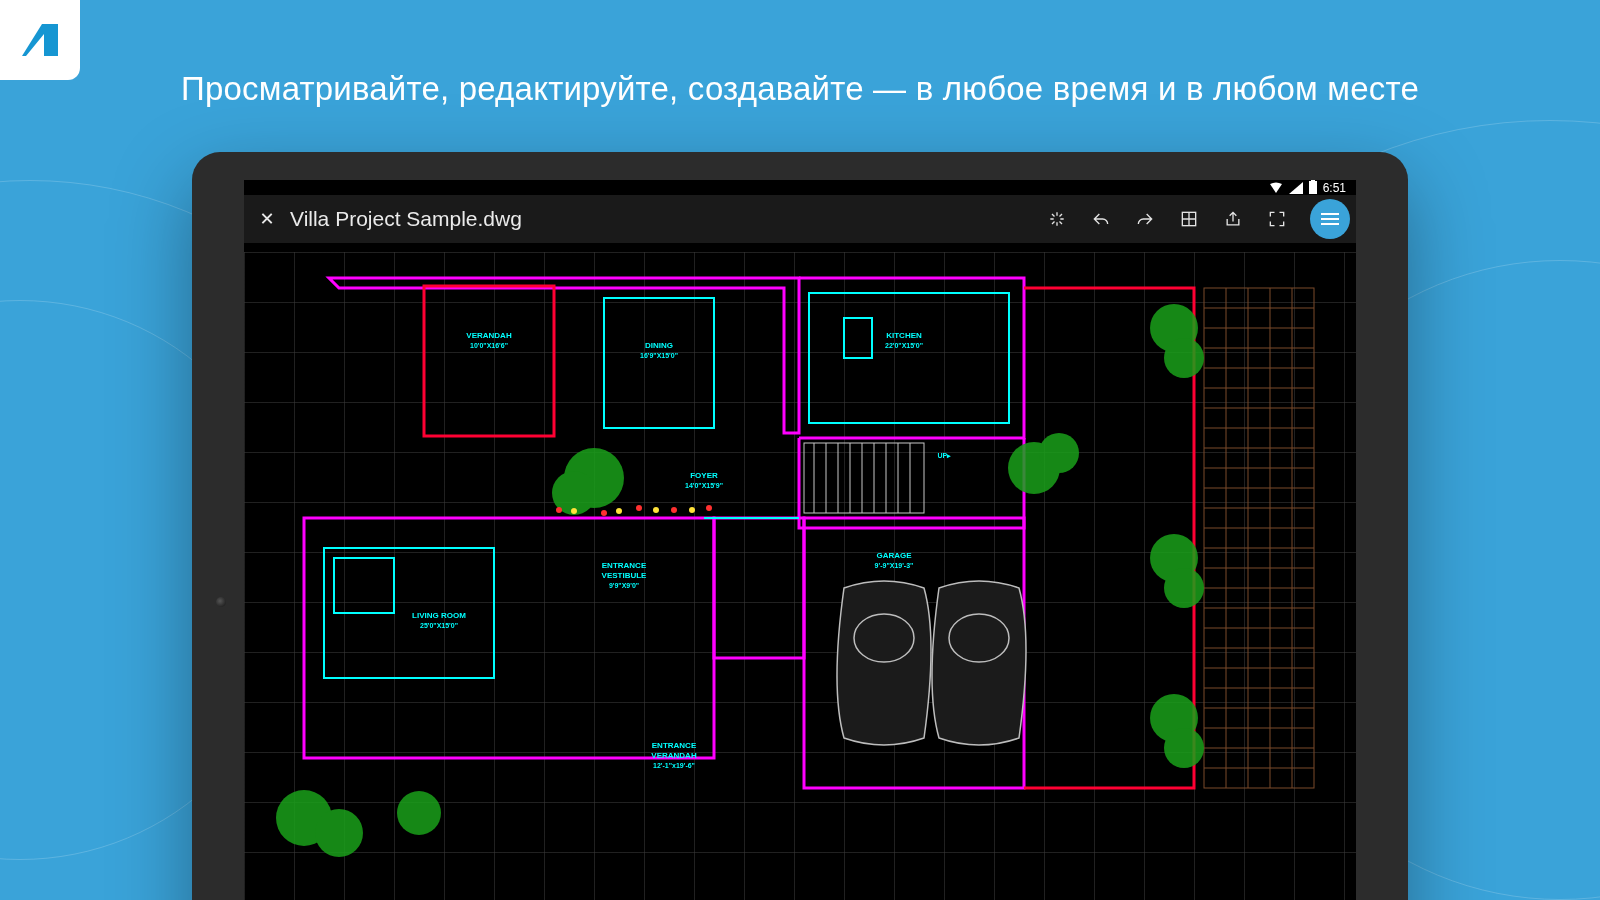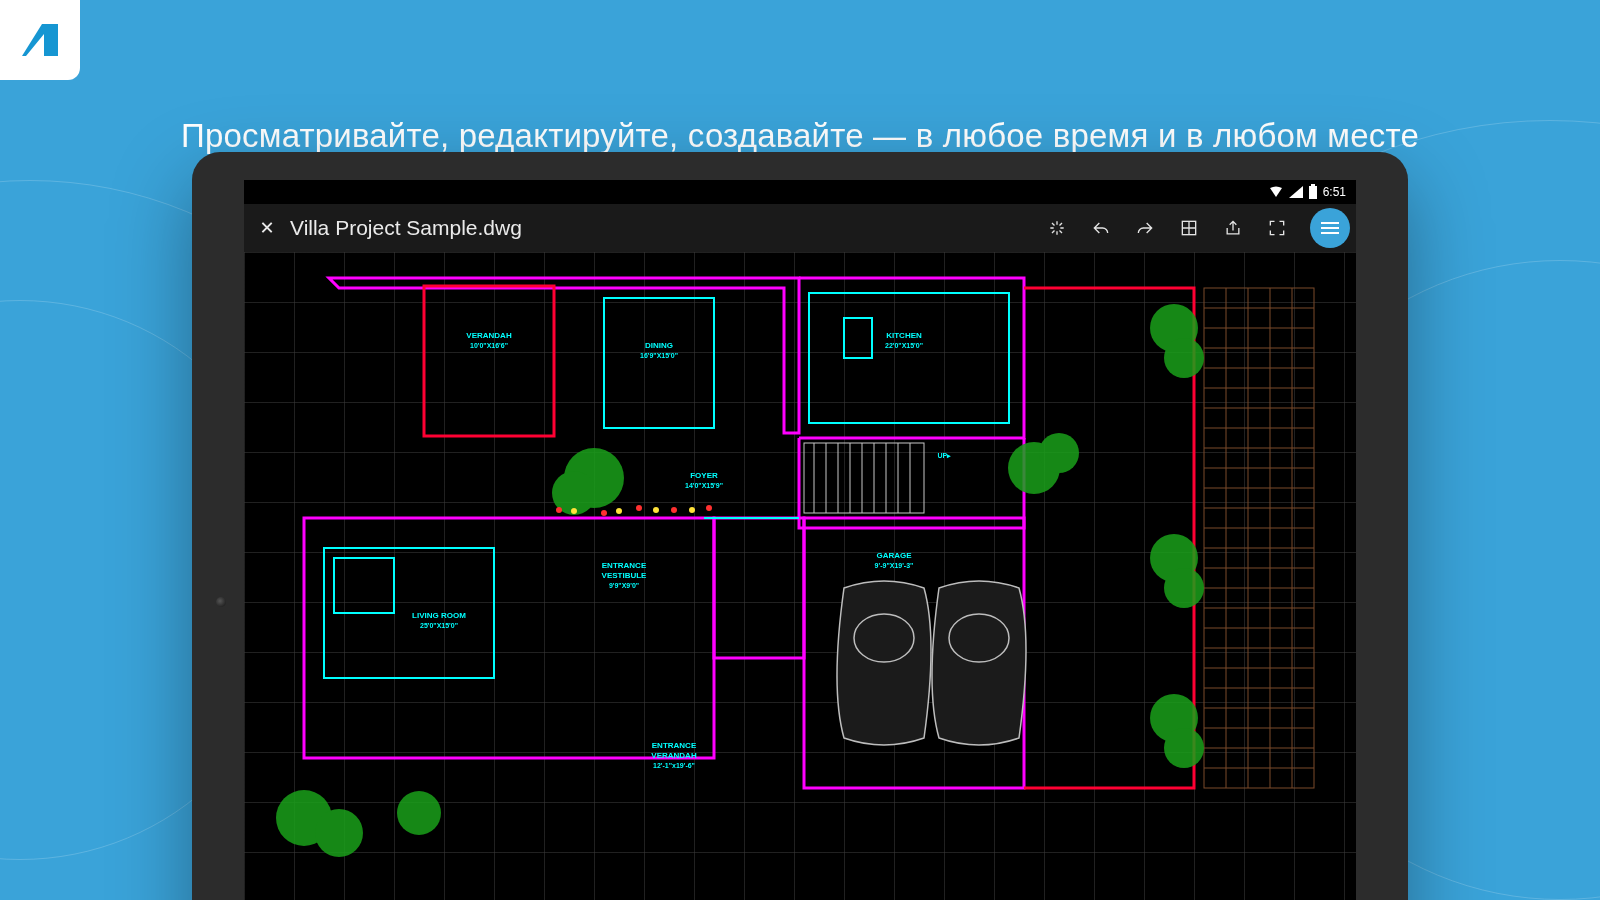--- a/index.html
+++ b/index.html
@@ -39,21 +39,20 @@
   
   .headline {
     position: absolute;
     top: 70px;
     left: 0; right: 0;
     text-align: center;
     color: #fff;
     font-size: 33px;
     font-weight: 400;
     letter-spacing: 0.2px;
-    margin-top: 47px;
   }
 
   
   .tablet {
     position: absolute;
     top: 152px;
     left: 50%;
     transform: translateX(-50%);
     width: 1216px;
     height: 900px; 
@@ -74,21 +73,21 @@
   .screen {
     width: 100%;
     height: 100%;
     background: #000;
     position: relative;
     overflow: hidden;
   }
 
   
   .status-bar {
-    height: 24px;
+    height: 15px;
     background: #000;
     display: flex;
     justify-content: flex-end;
     align-items: center;
     gap: 6px;
     padding: 4px 10px;
     color: #fff;
     font-size: 12px;
   }
   .status-bar .tri {

